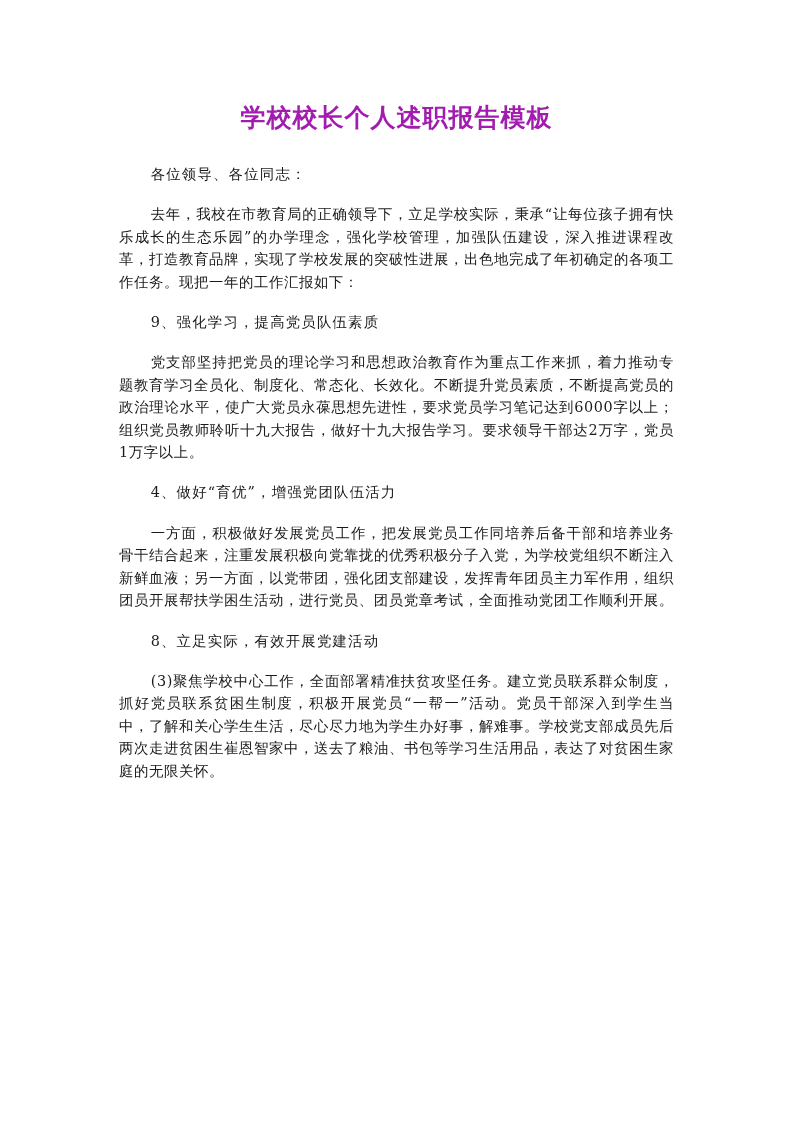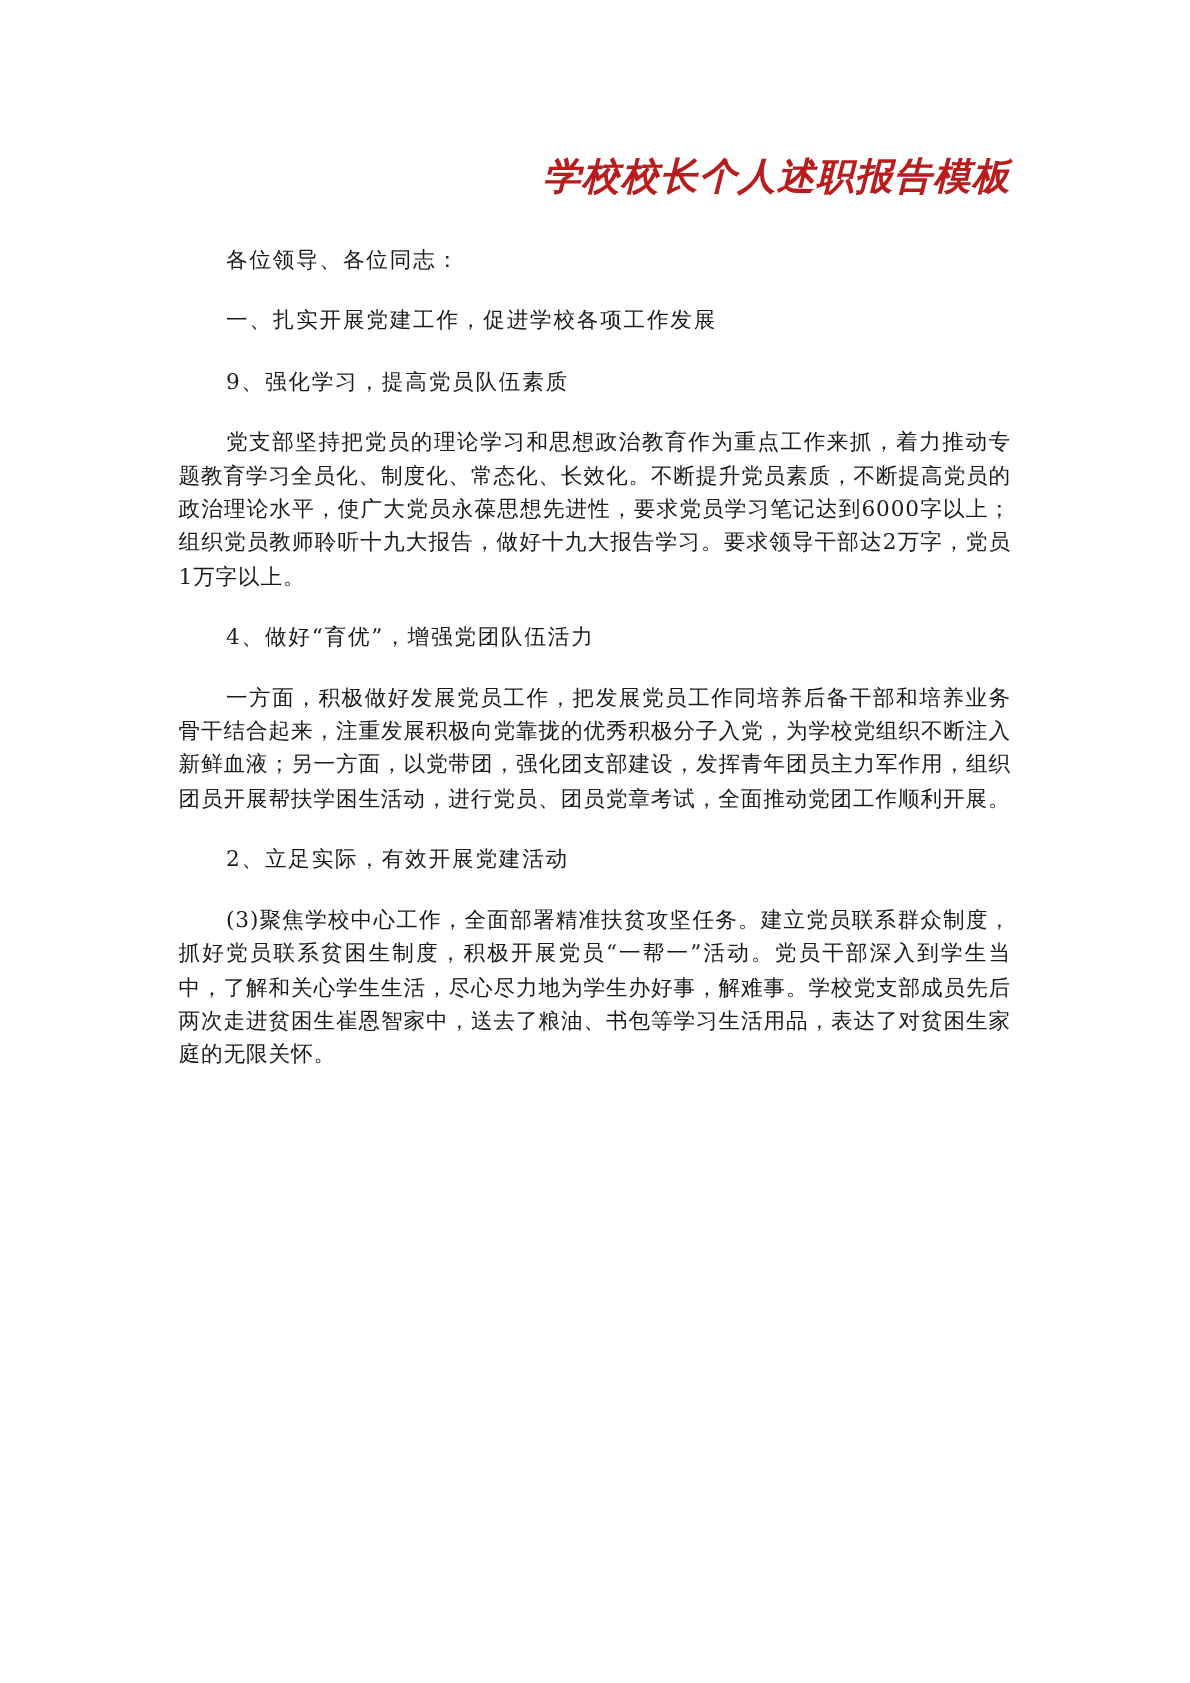--- a/index.html
+++ b/index.html
@@ -15,28 +15,27 @@
       font-family: "DejaVu Serif", "Liberation Serif", serif;
       color: #1a1a1a;
     }
     .page {
       position: absolute;
       left: 119px;
       top: 100px;
       width: 555px;
     }
     .title {
-      text-align: right;
+      text-align: center;
       font-family: "DejaVu Sans", "Liberation Sans", sans-serif;
       font-size: 25px;
       letter-spacing: 1px;
-      color: #b91c1c;
+      color: #a21caf;
       margin: 0 0 27px 0;
       line-height: 36px;
-      font-style: italic;
     }
     .para {
       font-size: 14.4px;
       line-height: 22.4px;
       text-align: justify;
       text-align-last: left;
       margin: 0 0 18px 0;
       letter-spacing: 0.6px;
     }
     .indent {
@@ -58,24 +57,24 @@
     }
   </style>
 </head>
 <body>
 
 <div class="page">
   <h1 class="title">学校校长个人述职报告模板</h1>
 
   <p class="salutation">各位领导、各位同志：</p>
 
+  <p class="para indent">去年，我校在市教育局的正确领导下，立足学校实际，秉承“让每位孩子拥有快乐成长的生态乐园”的办学理念，强化学校管理，加强队伍建设，深入推进课程改革，打造教育品牌，实现了学校发展的突破性进展，出色地完成了年初确定的各项工作任务。现把一年的工作汇报如下：</p>
 
-  <p class="heading">一、扎实开展党建工作，促进学校各项工作发展</p>
 
   <p class="heading">9、强化学习，提高党员队伍素质</p>
   <p class="para indent">党支部坚持把党员的理论学习和思想政治教育作为重点工作来抓，着力推动专题教育学习全员化、制度化、常态化、长效化。不断提升党员素质，不断提高党员的政治理论水平，使广大党员永葆思想先进性，要求党员学习笔记达到6000字以上；组织党员教师聆听十九大报告，做好十九大报告学习。要求领导干部达2万字，党员1万字以上。</p>
 
   <p class="heading">4、做好“育优”，增强党团队伍活力</p>
   <p class="para indent">一方面，积极做好发展党员工作，把发展党员工作同培养后备干部和培养业务骨干结合起来，注重发展积极向党靠拢的优秀积极分子入党，为学校党组织不断注入新鲜血液；另一方面，以党带团，强化团支部建设，发挥青年团员主力军作用，组织团员开展帮扶学困生活动，进行党员、团员党章考试，全面推动党团工作顺利开展。</p>
 
-  <p class="heading">2、立足实际，有效开展党建活动</p>
+  <p class="heading">8、立足实际，有效开展党建活动</p>
   <p class="para indent">(3)聚焦学校中心工作，全面部署精准扶贫攻坚任务。建立党员联系群众制度，抓好党员联系贫困生制度，积极开展党员“一帮一”活动。党员干部深入到学生当中，了解和关心学生生活，尽心尽力地为学生办好事，解难事。学校党支部成员先后两次走进贫困生崔恩智家中，送去了粮油、书包等学习生活用品，表达了对贫困生家庭的无限关怀。</p>
 </div>
 
 </body></html>

